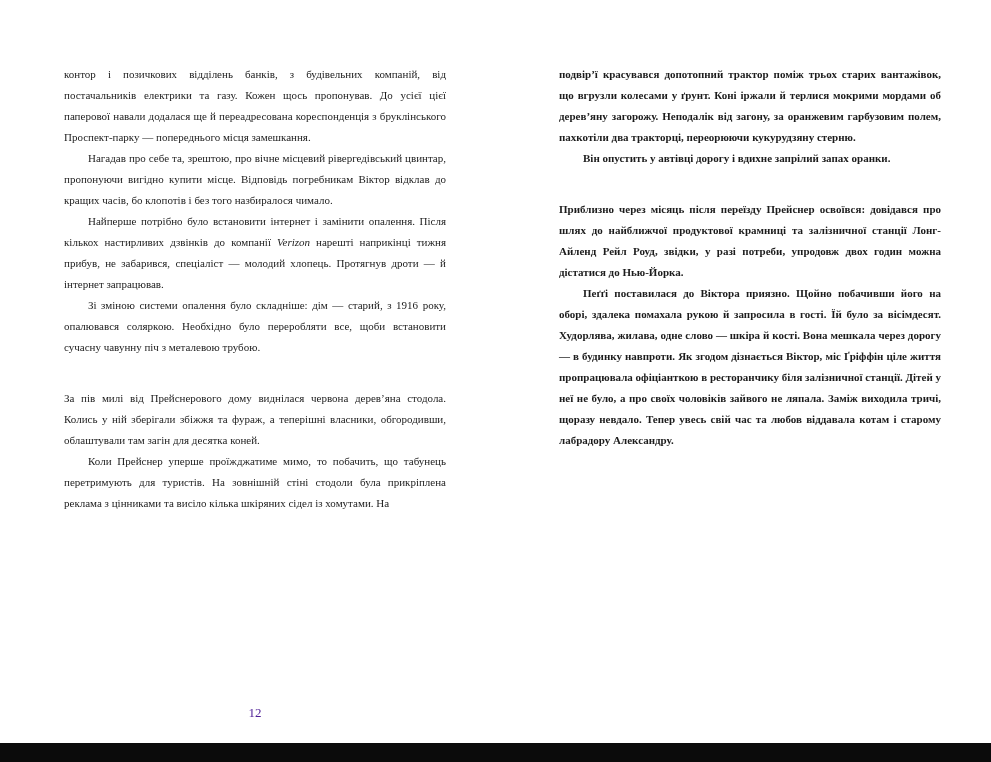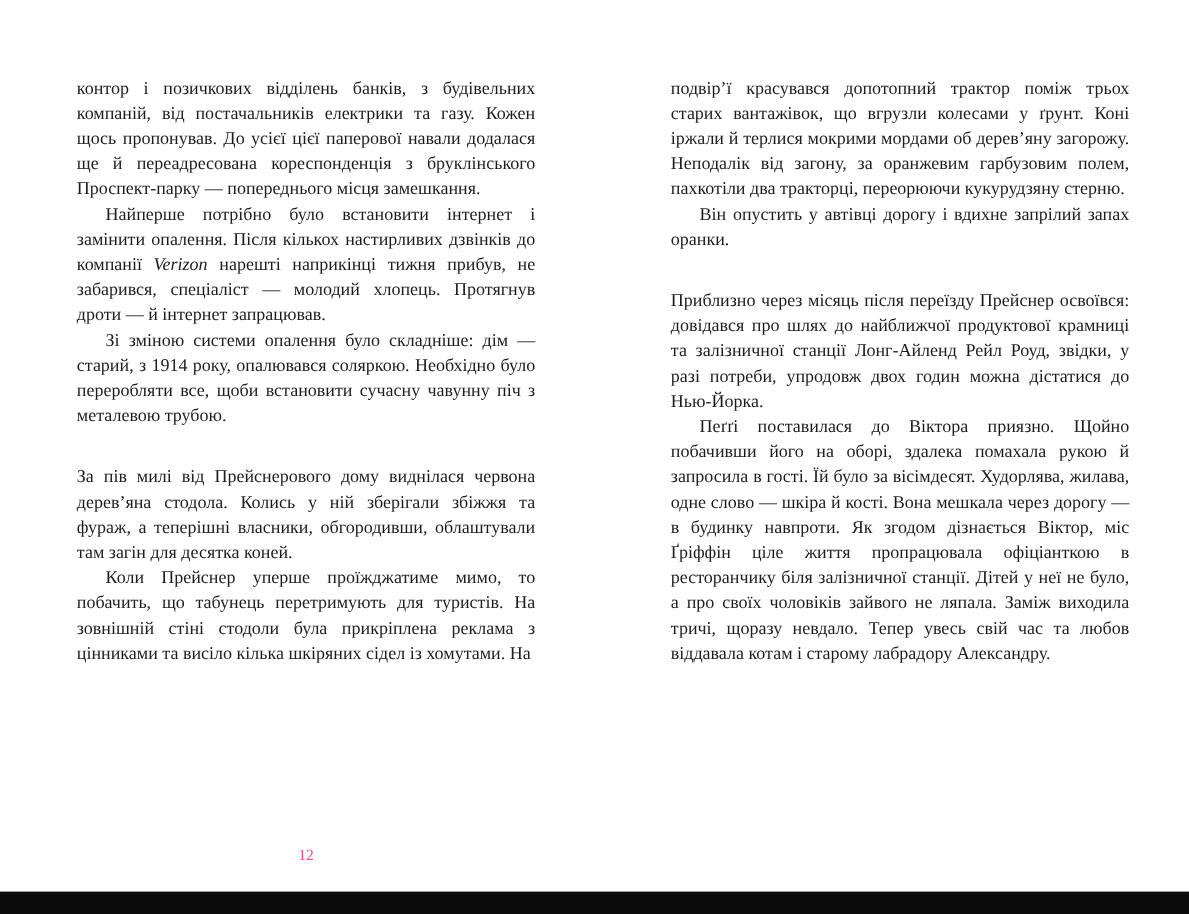--- a/index.html
+++ b/index.html
@@ -20,23 +20,23 @@
     background: #ffffff;
     overflow: hidden;
   }
   .page {
     position: absolute;
     top: 64px;
     width: 382px;
     height: 672px;
   }
   .page-left  { left: 64px; }
-  .page-right { left: 559px; }
+  .page-right { left: 559px; font-weight: bold; }
   .page-text {
-    font-size: 15px;
+    font-size: 11px;
     line-height: 21px;
     color: #1c1c1c;
     text-align: justify;
     text-justify: inter-word;
     hyphens: auto;
     -webkit-hyphens: auto;
   }
   p.para {
     margin: 0;
     padding: 0;
@@ -47,41 +47,42 @@
   p.para.section-gap {
     margin-top: 30px;
   }
   .page-number {
     position: absolute;
     top: 641px;
     left: 0;
     width: 100%;
     text-align: center;
     font-size: 13px;
-    color: #ec4899;
+    color: #4c1d95;
   }
   .bottom-bar {
     position: absolute;
     left: 0;
     bottom: 0;
     width: 991px;
     height: 19px;
   }
   em { }
 </style>
 </head>
 <body>
 
 <div class="reader">
 
   <div class="page page-left">
     <div class="page-text">
       <p class="para no-indent">контор і позичкових відділень банків, з будівельних компаній, від постачальників електрики та газу. Кожен щось пропонував. До усієї цієї паперової навали додалася ще й переадресована кореспонденція з бруклінського Проспект-парку — попереднього місця замешкання.</p>
+      <p class="para indent">Нагадав про себе та, зрештою, про вічне місцевий рівергедівський цвинтар, пропонуючи вигідно купити місце. Відповідь погребникам Віктор відклав до кращих часів, бо клопотів і без того назбиралося чимало.</p>
       <p class="para indent"><span>Найперше потрібно було встановити інтернет і замінити опалення. Після кількох настирливих дзвінків до компанії </span><em>Verizon</em><span> нарешті наприкінці тижня прибув, не забарився, спеціаліст — молодий хлопець. Протягнув дроти — й інтернет запрацював.</span></p>
-      <p class="para indent">Зі зміною системи опалення було складніше: дім — старий, з 1914 року, опалювався соляркою. Необхідно було переробляти все, щоби встановити сучасну чавунну піч з металевою трубою.</p>
+      <p class="para indent">Зі зміною системи опалення було складніше: дім — старий, з 1916 року, опалювався соляркою. Необхідно було переробляти все, щоби встановити сучасну чавунну піч з металевою трубою.</p>
       <p class="para no-indent section-gap">За пів милі від Прейснерового дому виднілася червона дерев’яна стодола. Колись у ній зберігали збіжжя та фураж, а теперішні власники, обгородивши, облаштували там загін для десятка коней.</p>
       <p class="para indent">Коли Прейснер уперше проїжджатиме мимо, то побачить, що табунець перетримують для туристів. На зовнішній стіні стодоли була прикріплена реклама з цінниками та висіло кілька шкіряних сідел із хомутами. На</p>
     </div>
     <div class="page-number">12</div>
   </div>
 
   <div class="page page-right">
     <div class="page-text">
       <p class="para no-indent">подвір’ї красувався допотопний трактор поміж трьох старих вантажівок, що вгрузли колесами у ґрунт. Коні іржали й терлися мокрими мордами об дерев’яну загорожу. Неподалік від загону, за оранжевим гарбузовим полем, пахкотіли два тракторці, переорюючи кукурудзяну стерню.</p>
       <p class="para indent">Він опустить у автівці дорогу і вдихне запрілий запах оранки.</p>

